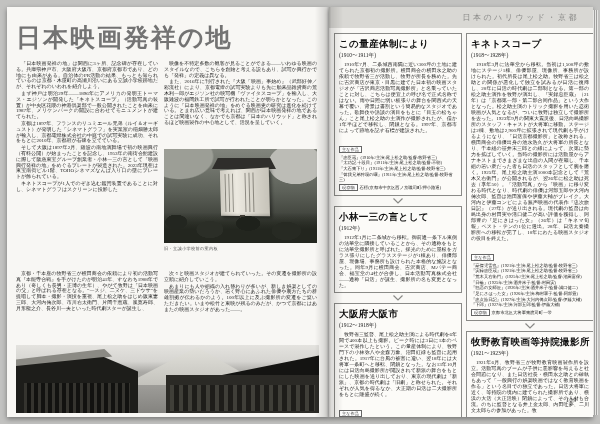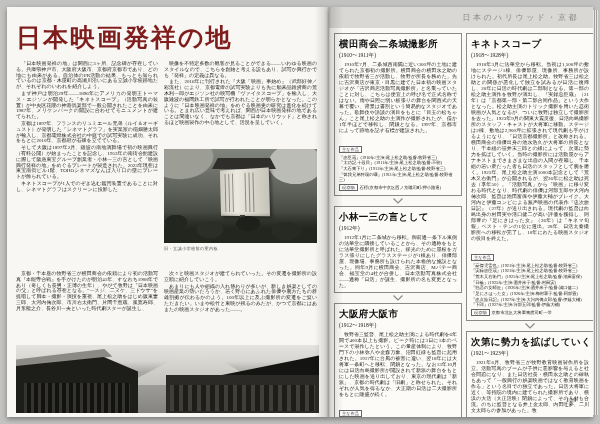--- a/index.html
+++ b/index.html
@@ -28,21 +28,21 @@
     pointer-events:none; z-index:5;
   }
   .page-edges {
     position:absolute; left:593px; top:10px; width:5px; height:405px;
     background:repeating-linear-gradient(90deg,#e6e6e4 0 1px,#9f9f9d 1px 2px);
   }
 
   
   .lp-title {
     position:absolute; left:9px; top:14px;
-    font-size:25px; font-weight:bold; letter-spacing:2px; color:#7f1d1d;
+    font-size:25px; font-weight:bold; letter-spacing:2px; color:#737373;
     white-space:nowrap;
   }
   .lp-col { position:absolute; }
   .lp-col p {
     font-size:5px; line-height:1.16; text-align:justify; text-indent:1em;
     color:#252525; margin-bottom:1px;
   }
   .c1t { left:9px;  top:54px;  width:142px; }
   .c2t { left:157px; top:54px; width:153px; }
   .c1b { left:9px;  top:264px; width:142px; }
@@ -175,21 +175,21 @@
       <div class="st-bldgR"></div>
     </figure>
   </div>
 
   <div class="page page-right">
     <div class="rp-header">日本のハリウッド・京都</div>
 
     <div class="rp-col rp-col-l">
 
       <section class="studio-box">
-        <h3 class="studio-name">横田商会二条城撮影所</h3>
+        <h3 class="studio-name">この量産体制により</h3>
         <div class="studio-years">(1910〜1911年)</div>
         <p class="studio-body">1910年7月、二条城西南隅に近い300坪の土地に建てられた京都初の撮影所。横田商会の横田永之助の依頼で牧野省三が活動し、牧野が所長を務めた。先に吉沢商店が東京・目黒に建てた日本初の映画スタジオが「吉沢商店活動写真撮影所」と名乗っていたことに対し、こちらは便宜上の呼び名で正式名称ではない。雨や日照に弱い板張りの舞台を関西式の天幕で覆い、背景は書割という簡易的なスタジオであった。歌舞伎や講談の演目をもとに「目玉の松ちゃん」こと尾上松之助の主演作が撮影されたが、僅か1年半ほどで移転し、閉鎖となる。1997年、京都市によって跡地を記す石標が建設された。</p>
         <div class="works">
           <span class="tag">主な作品</span>
           <div class="work">『忠臣蔵』(1910年/主演:尾上松之助/監督:牧野省三)</div>
           <div class="work">『太功記 十段目』(1911年/主演:尾上松之助/監督:不明)</div>
           <div class="work">『大石東下り』(1911年/主演:尾上松之助/監督:牧野省三)</div>
           <div class="work">『曾我兄弟狩場の曙』(1911年/主演:尾上松之助/監督:牧野省三)</div>
         </div>
         <div class="remains">
@@ -248,21 +248,21 @@
           <span class="tag">現存物</span>
           <span>京都市北区大将軍東鷹司町一帯</span>
         </div>
       </section>
 
       <svg class="connector" width="12" height="8" viewBox="0 0 12 8">
           <path d="M1.5 1.5 L6 6 L10.5 1.5" fill="none" stroke="#8a8a87" stroke-width="1.2"></path>
         </svg>
 
       <section class="studio-box">
-        <h3 class="studio-name">次第に勢力を拡ばしていく</h3>
+        <h3 class="studio-name">牧野教育映画等持院撮影所</h3>
         <div class="studio-years">(1921〜1923年)</div>
         <p class="studio-body">1921年6月、牧野省三が牧野教育映画製作所を設立。活動写真のブームが子供に悪影響を与えると社会問題になり、また日活社長・横田永之助との確執もあって「一般興行の娯楽映画ではなく教育映画を作る」という名目での独立であった。日活大将軍に近く、等持院の境内に建てられた撮影所であり、横浜の大活（大正活映）閉鎖によって、その人材も合流。のちに監督となる井上金太郎、内田吐夢、二川文太郎らの参加があった。牧</p>
       </section>
 
     </div>
 
     <div class="rp-pagenum">129</div>
   </div>
 
   <div class="gutter"></div>

